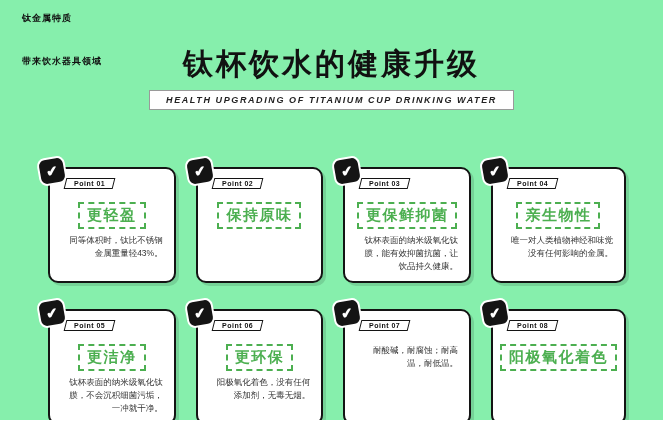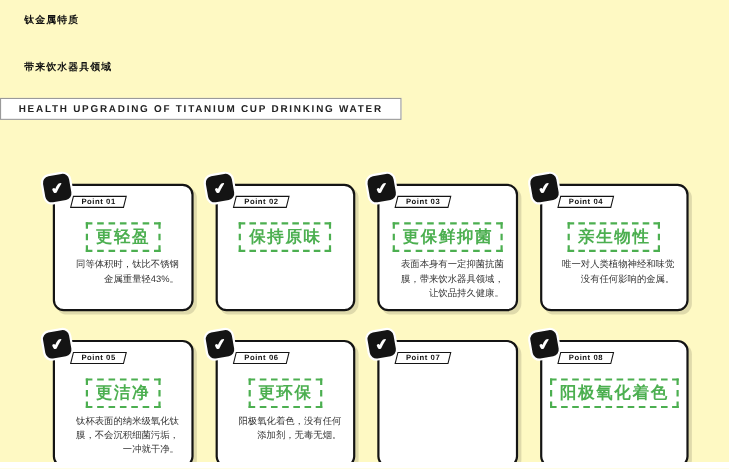--- a/index.html
+++ b/index.html
@@ -2,21 +2,21 @@
 <html><head>
 <meta charset="utf-8">
 <style>
   * { margin: 0; padding: 0; box-sizing: border-box; }
   html, body { background: #ffffff; }
   body { font-family: "Liberation Sans", sans-serif; }
   .page {
     position: relative;
     width: 663px;
     height: 420px;
-    background: #fef9c3;
+    background: #86efac;
     overflow: hidden;
   }
   .tagline {
     position: absolute;
     left: 22px;
     font-size: 9px;
     font-weight: bold;
     color: #111;
     letter-spacing: 1px;
   }
@@ -31,20 +31,22 @@
     font-size: 30px;
     font-weight: bold;
     color: #111;
     letter-spacing: 3px;
   }
   .subtitle-wrap {
     position: absolute;
     top: 89px;
     left: 0;
     width: 100%;
+    text-align: center;
+    font-style: italic;
   }
   .subtitle {
     display: inline-block;
     border: 1px solid #9a9a9a;
     padding: 4px 16px;
     font-size: 9px;
     font-weight: bold;
     letter-spacing: 1.6px;
     color: #222;
     background: #fff;
@@ -127,20 +129,21 @@
   }
 </style>
 </head>
 <body>
 
 <div class="page">
 
   <div class="tagline tagline--1">钛金属特质</div>
   <div class="tagline tagline--2">带来饮水器具领域</div>
 
+  <h1 class="main-title">钛杯饮水的健康升级</h1>
 
   <div class="subtitle-wrap">
     <span class="subtitle">HEALTH UPGRADING OF TITANIUM CUP DRINKING WATER</span>
   </div>
 
   <div class="cards">
 
     <div class="card">
       <div class="badge">✔</div>
       <div class="point"><span class="point-inner">Point 01</span></div>
@@ -151,21 +154,21 @@
     <div class="card">
       <div class="badge">✔</div>
       <div class="point"><span class="point-inner">Point 02</span></div>
       <div class="card-title-row"><span class="card-title">保持原味</span></div>
     </div>
 
     <div class="card">
       <div class="badge">✔</div>
       <div class="point"><span class="point-inner">Point 03</span></div>
       <div class="card-title-row"><span class="card-title">更保鲜抑菌</span></div>
-      <div class="card-desc">表面本身有一定抑菌抗菌膜，带来饮水器具领域，让饮品持久健康。</div>
+      <div class="card-desc">钛杯表面的纳米级氧化钛膜，能有效抑菌抗菌，让饮品持久健康。</div>
     </div>
 
     <div class="card">
       <div class="badge">✔</div>
       <div class="point"><span class="point-inner">Point 04</span></div>
       <div class="card-title-row"><span class="card-title">亲生物性</span></div>
       <div class="card-desc">唯一对人类植物神经和味觉没有任何影响的金属。</div>
     </div>
 
     <div class="card">
@@ -178,20 +181,21 @@
     <div class="card">
       <div class="badge">✔</div>
       <div class="point"><span class="point-inner">Point 06</span></div>
       <div class="card-title-row"><span class="card-title">更环保</span></div>
       <div class="card-desc">阳极氧化着色，没有任何添加剂，无毒无烟。</div>
     </div>
 
     <div class="card">
       <div class="badge">✔</div>
       <div class="point"><span class="point-inner">Point 07</span></div>
+      <div class="card-desc">耐酸碱，耐腐蚀；耐高温，耐低温。</div>
     </div>
 
     <div class="card">
       <div class="badge">✔</div>
       <div class="point"><span class="point-inner">Point 08</span></div>
       <div class="card-title-row"><span class="card-title">阳极氧化着色</span></div>
     </div>
 
   </div>
 </div>

